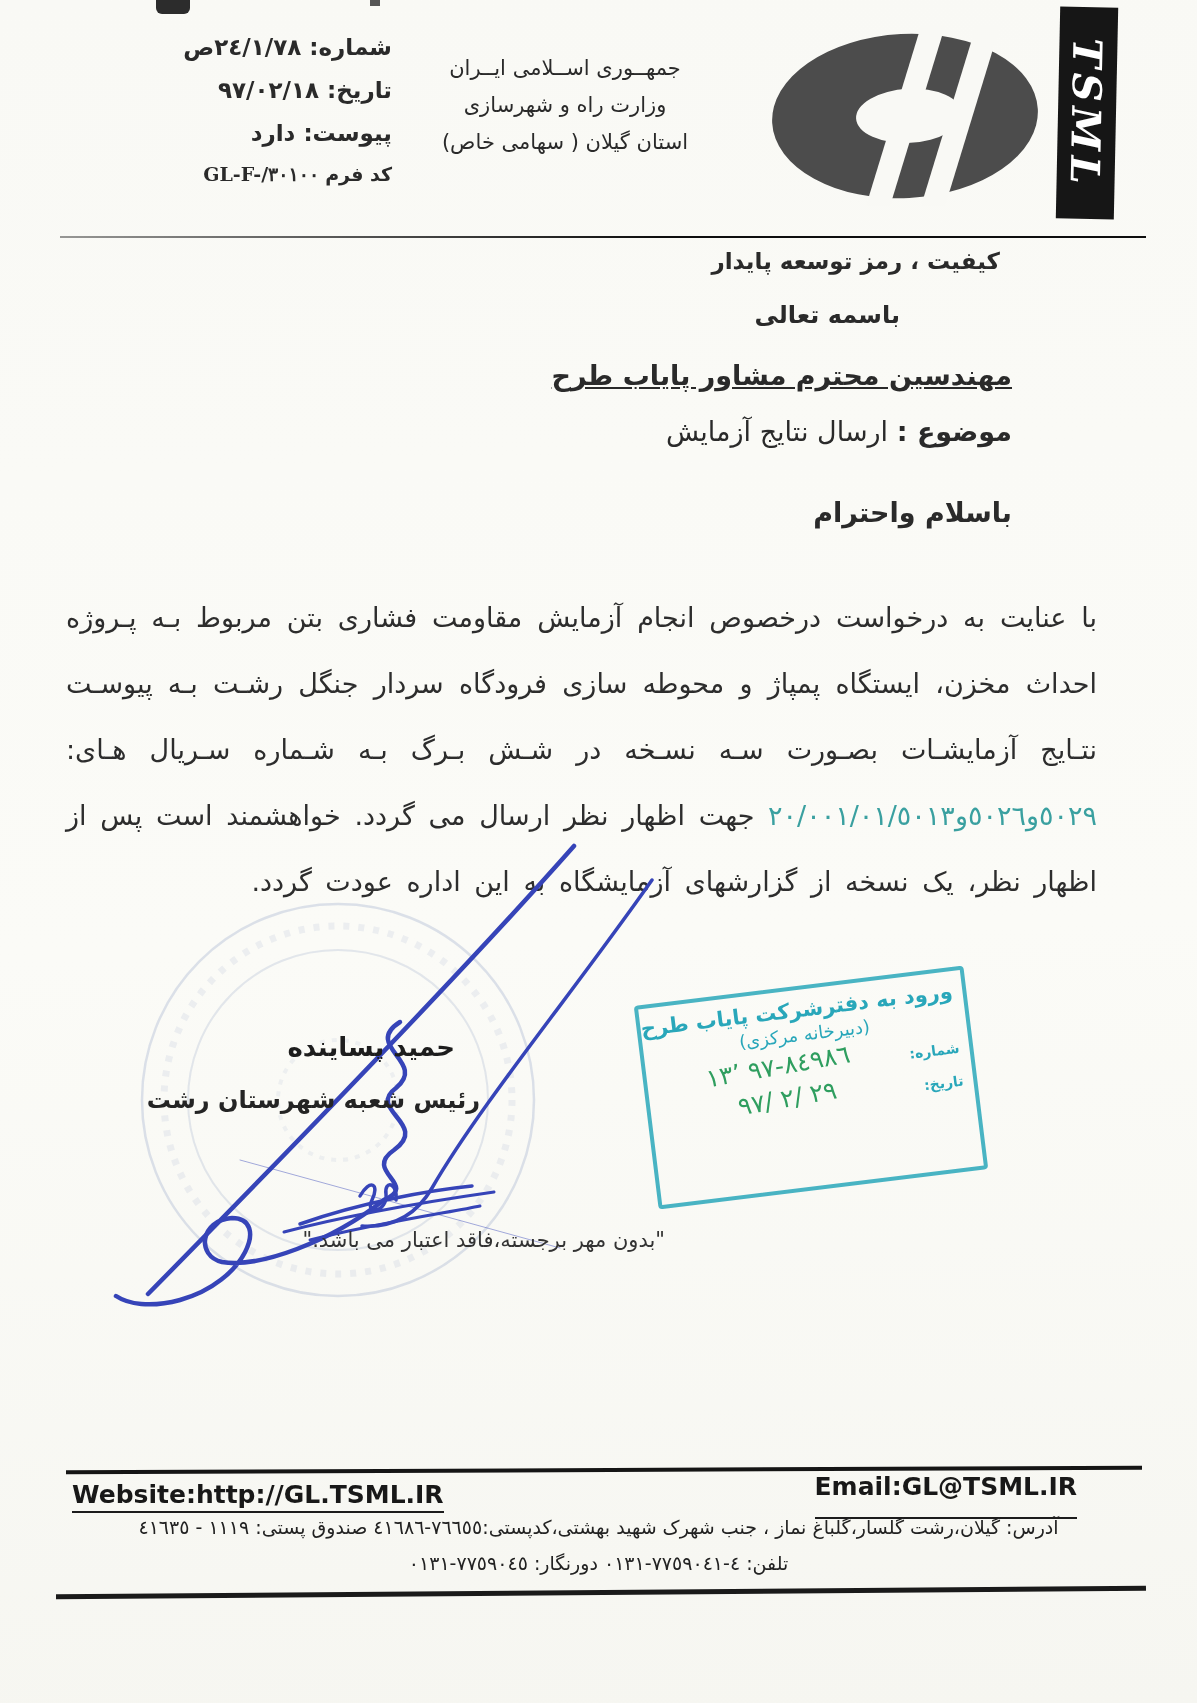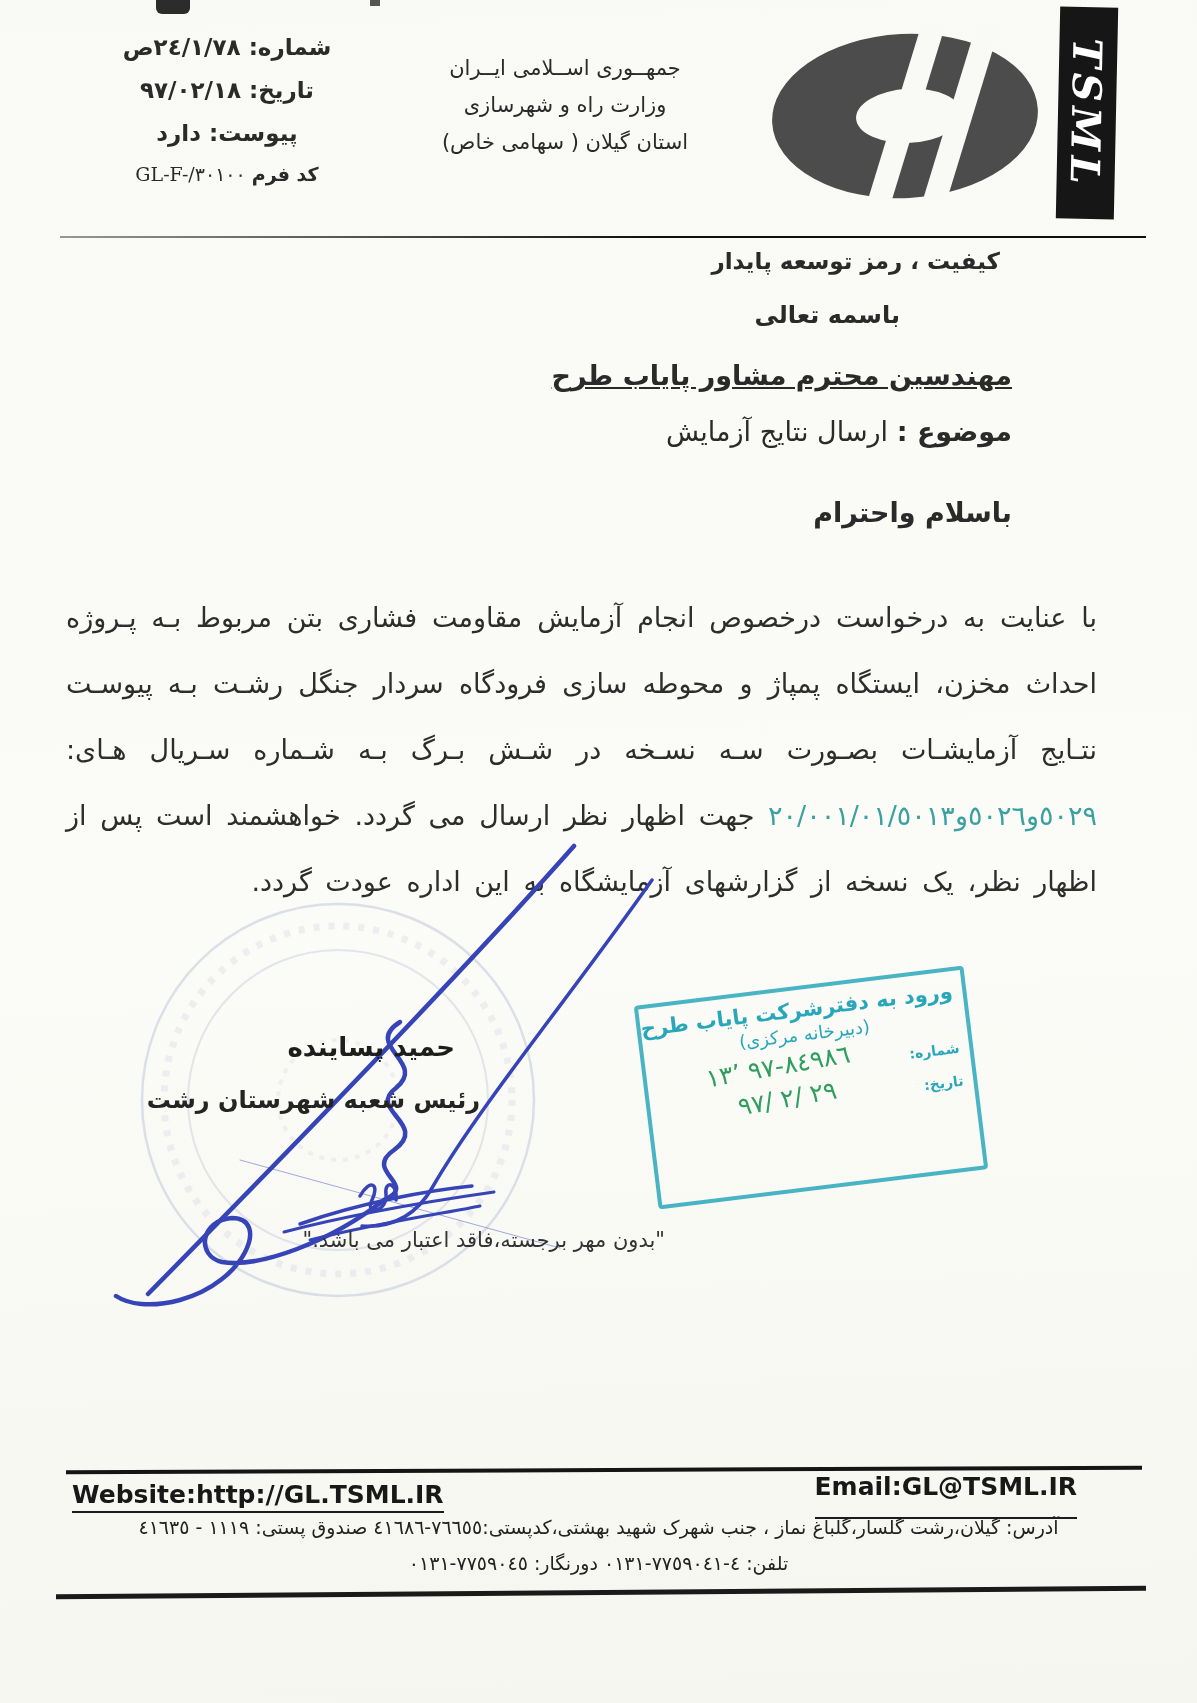--- a/index.html
+++ b/index.html
@@ -5,24 +5,24 @@
   html,body{margin:0;padding:0;background:#d8d8d4;}
   #paper{
     position:relative;width:1197px;height:1703px;margin:0 auto;
     background:linear-gradient(178deg,#f9f9f5 0%,#fbfbf7 55%,#f6f6f1 100%);
     overflow:hidden;direction:rtl;
     font-family:"DejaVu Sans",sans-serif;color:#2a2a2a;
   }
   .abs{position:absolute;}
   
   .meta{right:805px;top:34px;text-align:left;width:330px;}
-  .meta-row{margin-bottom:17px;font-size:23px;font-weight:bold;white-space:nowrap;text-align:center;}
+  .meta-row{margin-bottom:17px;font-size:23px;font-weight:bold;white-space:nowrap;text-align:right;}
   .meta-row .lbl{font-weight:bold;}
   .meta-row.formcode{font-size:19px;font-weight:normal;margin-top:6px;}
-  .meta-row.formcode .val{font-family:"DejaVu Serif",serif;}
+  .meta-row.formcode .val{font-family:"DejaVu Serif",serif;font-weight:bold;}
   
   .org{left:350px;top:30px;width:430px;text-align:center;margin-top:26px;}
   .org-line{font-size:21px;margin-bottom:13px;white-space:nowrap;}
   .org-company{font-size:30px;font-weight:bold;margin:10px 0 9px;white-space:nowrap;}
   
   .logo-wrap{left:766px;top:26px;width:278px;height:180px;}
   .tsml-bar{left:1058px;top:7px;width:58px;height:212px;background:#161616;
     transform:rotate(1.2deg);display:flex;align-items:center;justify-content:center;}
   .tsml-bar span{transform:rotate(90deg);color:#ffffff;font-family:"DejaVu Serif",serif;
     font-style:italic;font-weight:bold;font-size:40px;letter-spacing:5px;white-space:nowrap;}

